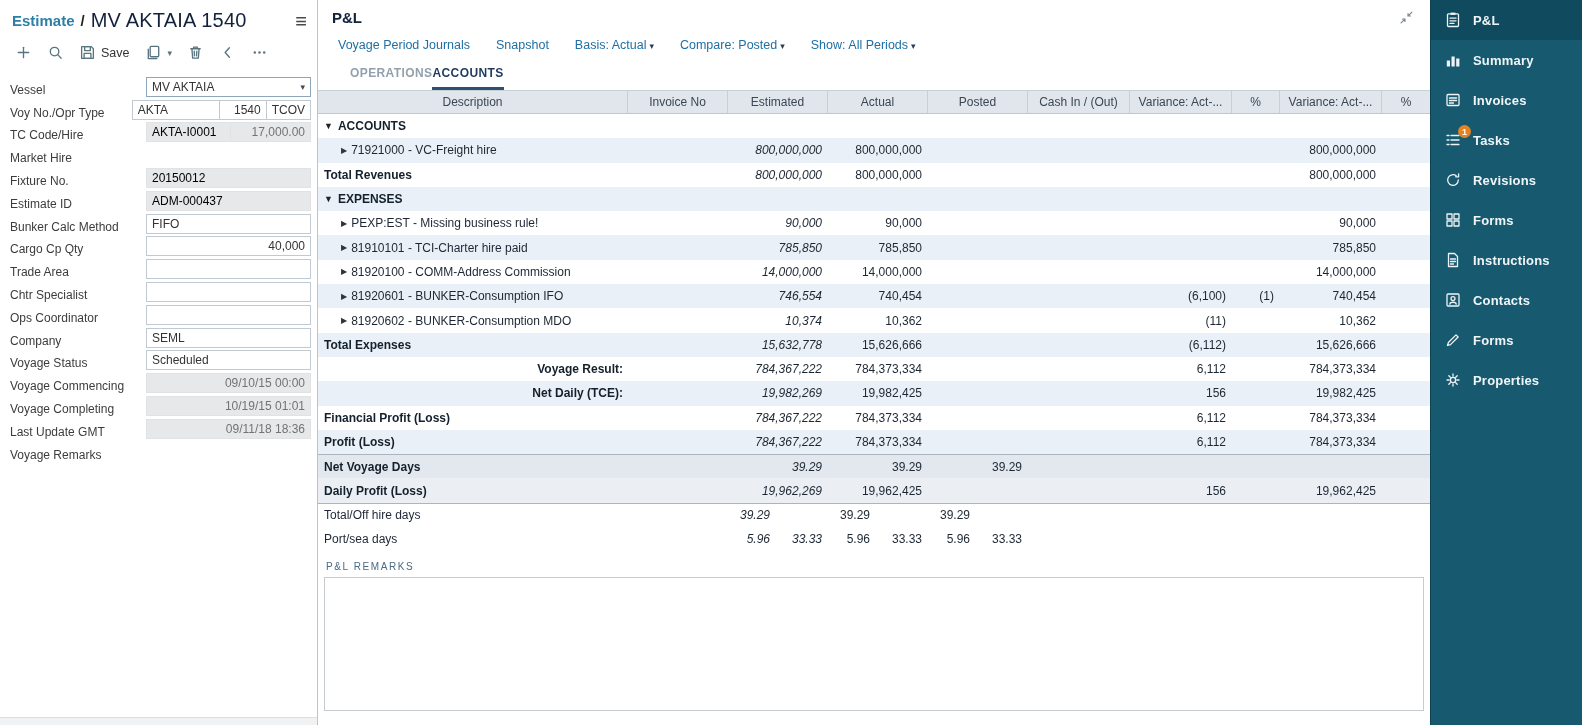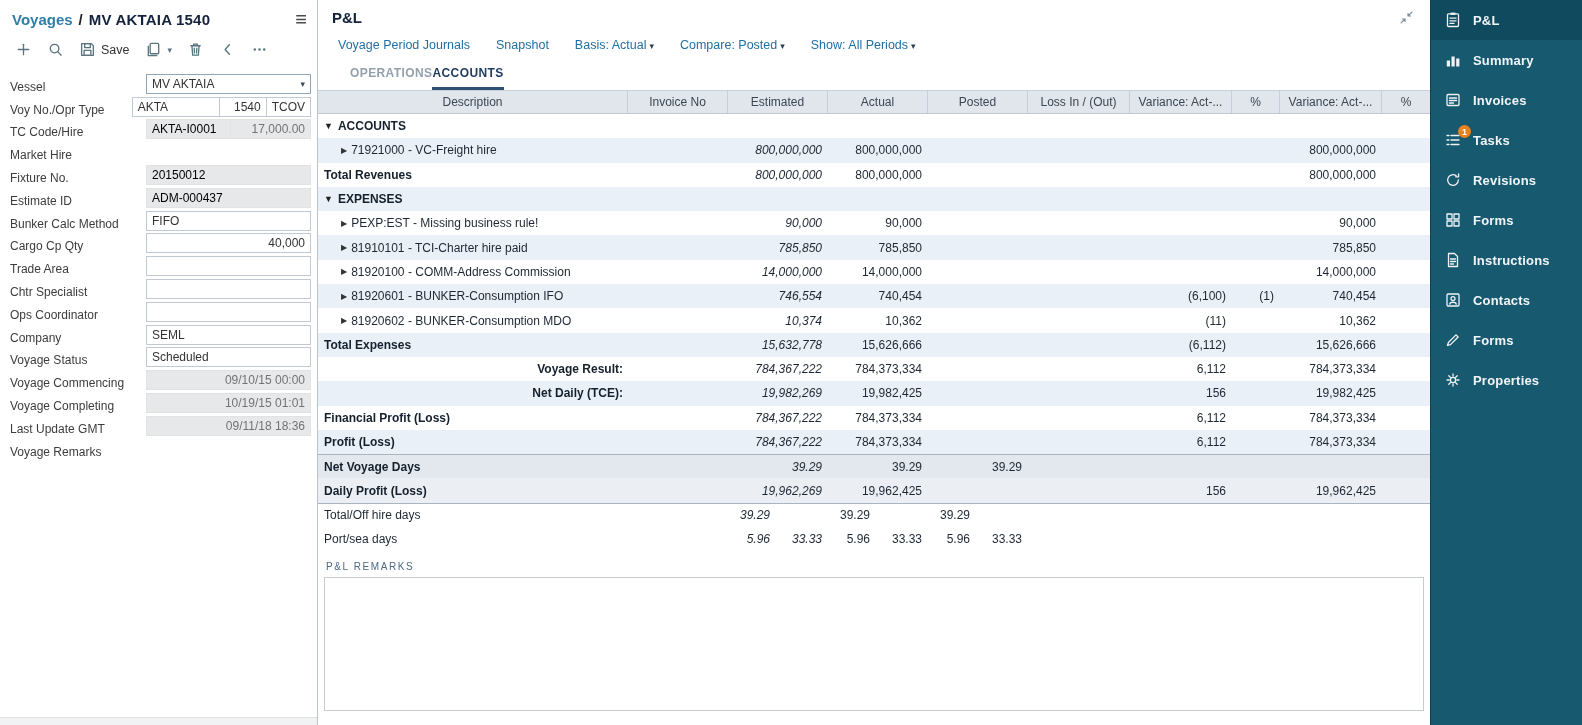--- a/index.html
+++ b/index.html
@@ -5,21 +5,21 @@
   *{box-sizing:border-box;margin:0;padding:0}
   html,body{width:1582px;height:725px}
   body{font-family:"Liberation Sans","DejaVu Sans",sans-serif;font-size:12px;color:#333;background:#fff;overflow:hidden}
   .app{display:flex;width:1582px;height:725px}
 
   
   .left-panel{width:318px;min-width:318px;height:100%;border-right:1px solid #b9c4cd;background:#fff;position:relative}
   .lp-header{display:flex;align-items:center;padding:9px 10px 3px 12px}
   .crumb{color:#2e7ea6;font-weight:bold;font-size:15px;cursor:pointer}
   .crumb-sep{margin:0 6px;font-size:15px;font-weight:bold;color:#222}
-  .lp-title{font-weight:bold;font-size:15px;color:#13223c;letter-spacing:.2px;white-space:nowrap}
+  .lp-title{font-weight:normal;font-size:20px;color:#13223c;letter-spacing:.2px;white-space:nowrap}
   .menu-icon{margin-left:auto;font-size:20px;color:#4a4a4a;cursor:pointer;line-height:1}
   .lp-toolbar{display:flex;align-items:center;gap:15px;padding:9px 12px 11px 15px;color:#57747f}
   .lp-toolbar svg{width:17px;height:17px;stroke:#57747f;fill:none;stroke-width:1.4;stroke-linecap:round;stroke-linejoin:round;display:block}
   .tool{display:flex;align-items:center;gap:5px;cursor:pointer}
   .tool-label{color:#333;font-size:12.5px}
   .dd-mini{font-size:9px;color:#57747f;margin-left:1px}
   .lp-form{padding:2px 6px 0 8px}
   .form-row{display:flex;align-items:flex-end;height:22.8px}
   .form-label{width:138px;color:#3c3c3c;font-size:12px;padding-left:2px;white-space:nowrap;overflow:hidden}
   .form-val{flex:1;height:20px;display:flex}
@@ -90,21 +90,21 @@
   .sb-label{font-size:13px;font-weight:bold;letter-spacing:.2px;white-space:nowrap}
   .sb-badge{position:absolute;top:-6px;right:-7px;background:#e8821e;color:#fff;font-size:9px;font-weight:bold;min-width:13px;height:13px;border-radius:7px;display:flex;align-items:center;justify-content:center;padding:0 3px}
 </style>
 </head>
 <body>
 
 <div class="app">
 
   <section class="left-panel">
     <header class="lp-header">
-      <span class="crumb">Voyages</span>
+      <span class="crumb">Estimate</span>
       <span class="crumb-sep">/</span>
       <span class="lp-title">MV AKTAIA 1540</span>
       <span class="menu-icon">≡</span>
     </header>
     <div class="lp-toolbar">
         <span class="tool">
           <span>
             <svg viewBox="0 0 18 18">
               <line x1="9" y1="3.5" x2="9" y2="14.5"></line>
               <line x1="3.5" y1="9" x2="14.5" y2="9"></line>
@@ -301,21 +301,21 @@
         <span class="tab ">OPERATIONS</span>
         <span class="tab active">ACCOUNTS</span>
       </div>
     <div class="tbl">
       <div class="tbl-head grid-cols">
           <div class="th">Description</div>
           <div class="th">Invoice No</div>
           <div class="th">Estimated</div>
           <div class="th">Actual</div>
           <div class="th">Posted</div>
-          <div class="th">Loss In / (Out)</div>
+          <div class="th">Cash In / (Out)</div>
           <div class="th">Variance: Act-...</div>
           <div class="th">%</div>
           <div class="th">Variance: Act-...</div>
           <div class="th">%</div>
         </div>
       <div class="tbl-body">
           <div class="tr grid-cols bg-white  type-section">
             <div class="td desc">
               <span class="tri">▼</span>
               <span class="desc-text">ACCOUNTS</span>

